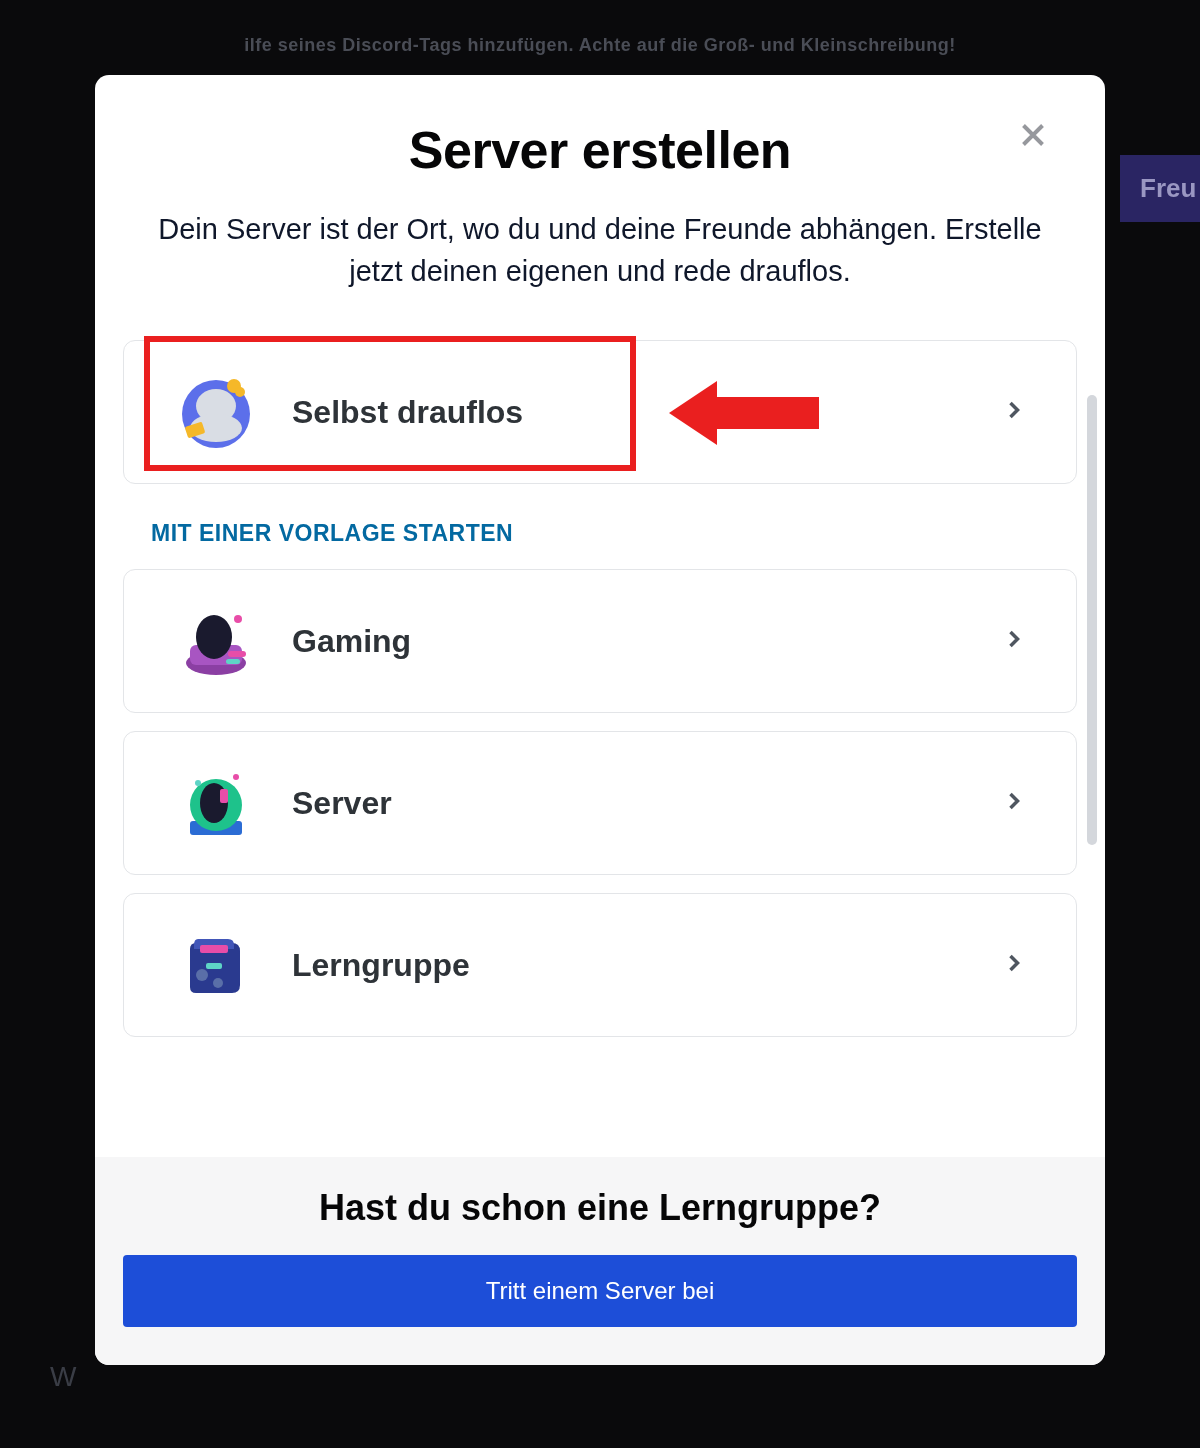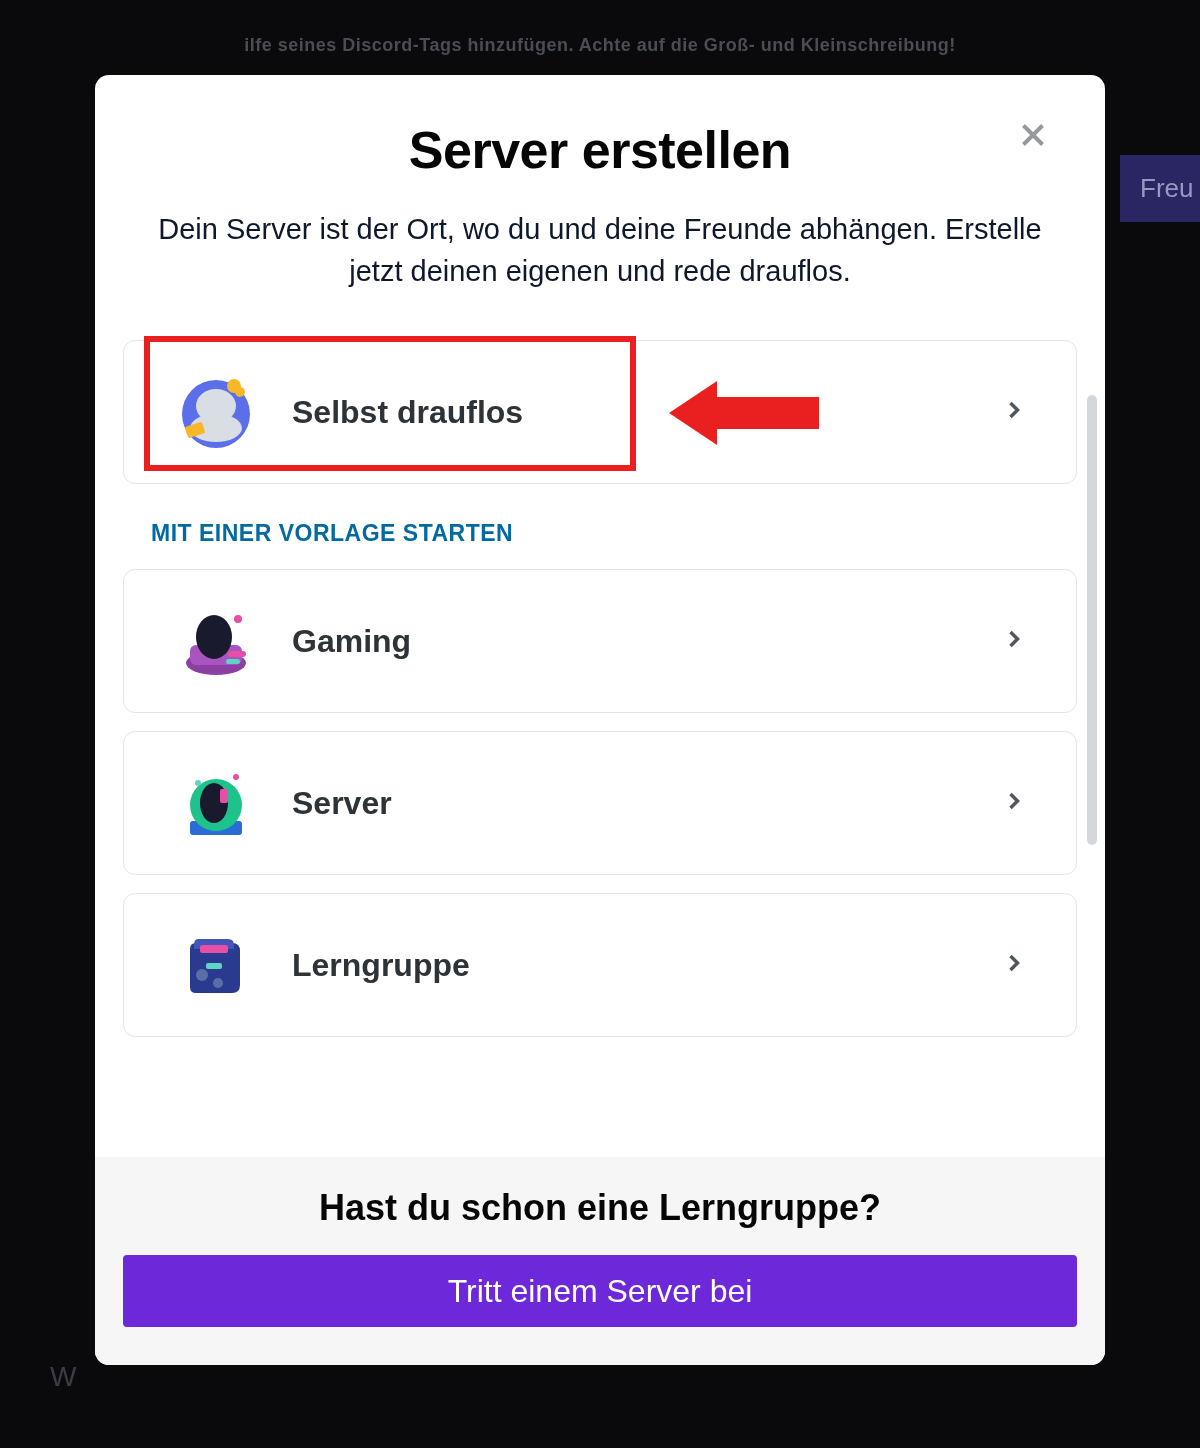--- a/index.html
+++ b/index.html
@@ -30,21 +30,21 @@
       letter-spacing: 0.5px;
     }
     
     .bg-button {
       position: absolute;
       top: 155px;
       right: 0;
       background: #2a2563;
       color: #9a97c2;
       font-size: 26px;
-      font-weight: 400;
+      font-weight: 700;
       padding: 18px 20px;
       width: 80px;
       overflow: hidden;
     }
     
     .bg-bottom-text {
       position: absolute;
       bottom: 55px;
       left: 50px;
       color: #3a3d46;
@@ -202,25 +202,25 @@
     .footer-title {
       font-size: 36px;
       font-weight: 800;
       color: #060607;
       margin-bottom: 26px;
     }
     
     .join-button {
       width: 100%;
       height: 72px;
-      background: #6d28d9;
+      background: #1d4ed8;
       color: #ffffff;
       border: none;
       border-radius: 4px;
-      font-size: 32px;
+      font-size: 24px;
       font-weight: 500;
       cursor: pointer;
     }
   </style>
 </head>
 <body>
 
 <div class="bg-text">ilfe seines Discord-Tags hinzufügen. Achte auf die Groß- und Kleinschreibung!</div>
 <div class="bg-button">Freu</div>
 <div class="bg-bottom-text">W</div>

